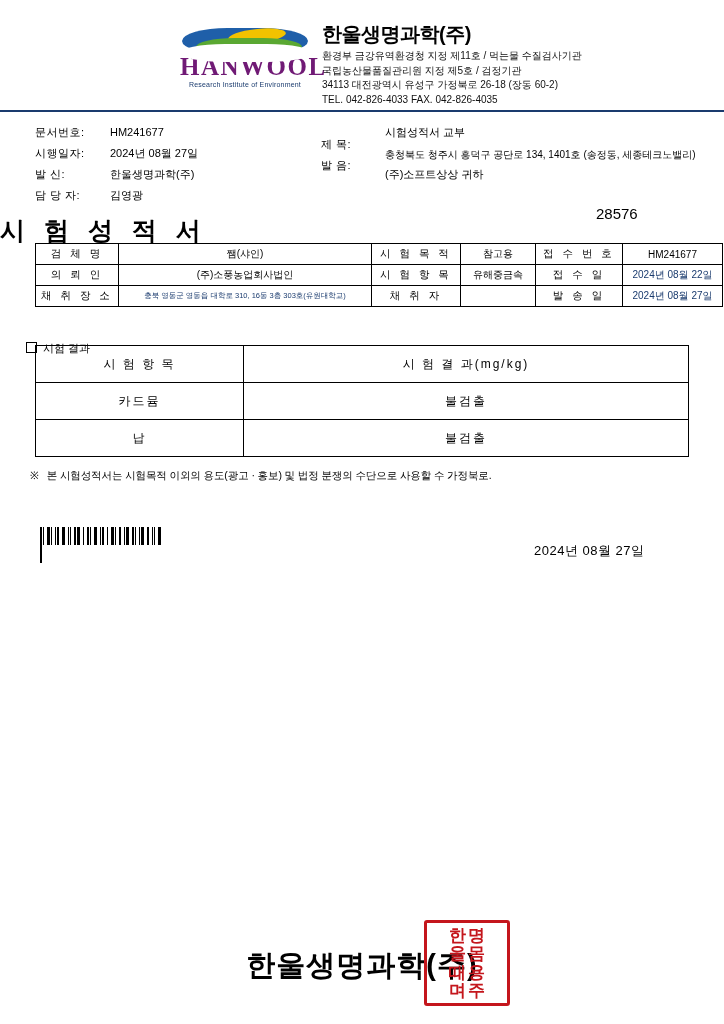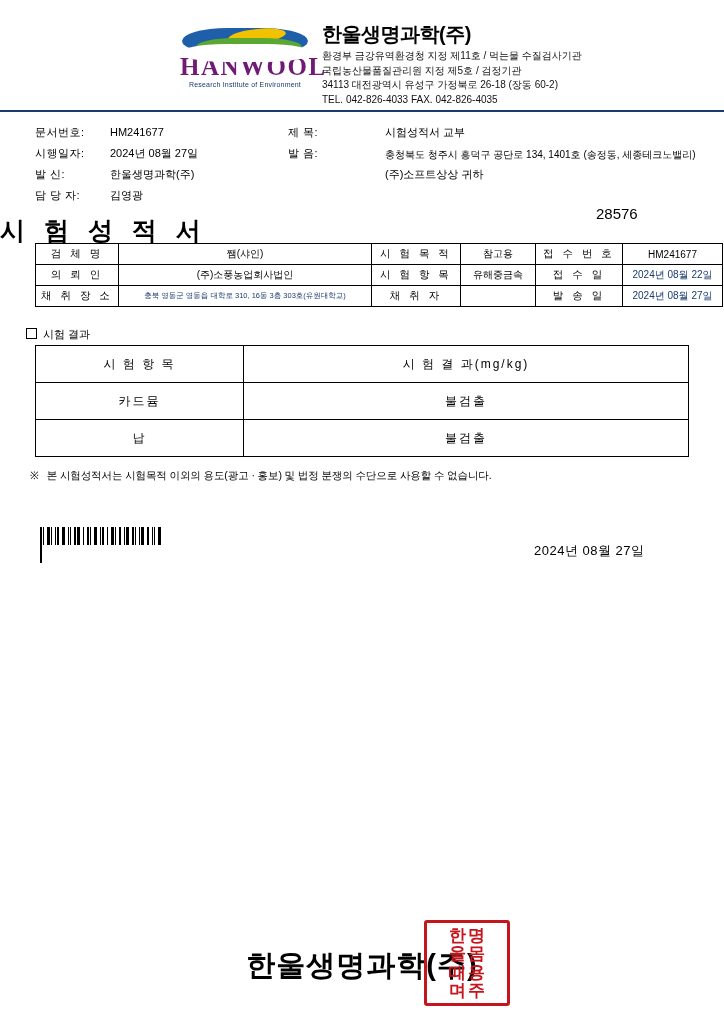--- a/index.html
+++ b/index.html
@@ -130,23 +130,24 @@
     left: 35px;
     width: 70px;
     letter-spacing: 0.5px;
   }
   .m-value {
     position: absolute;
     left: 110px;
   }
   .m-label2 {
     position: absolute;
-    left: 288px;
+    left: 321px;
     width: 72px;
     letter-spacing: 0.5px;
+    margin-top: 12px;
   }
   .m-value2 {
     position: absolute;
     left: 385px;
   }
   .m-value2.small {
     font-size: 10px;
     top: 1px;
     text-align: center;
   }
@@ -194,21 +195,21 @@
   .info-table td.val-blue {
     color: #1a3b6e;
   }
   .tiny {
     font-size: 7.5px;
   }
 
   
   .result-head {
     position: absolute;
-    top: 327px;
+    top: 341px;
     left: 26px;
     font-size: 11px;
   }
   .result-head .box {
     display: inline-block;
     width: 9px;
     height: 9px;
     border: 1px solid #000;
     margin-right: 6px;
     vertical-align: -1px;
@@ -415,21 +416,21 @@
     </tr>
     <tr>
       <td>납</td>
       <td>불검출</td>
     </tr>
   </tbody>
     </table>
 
   <div class="notes">
     <div class="note">
-      <span class="mark">※</span><span>본 시험성적서는 시험목적 이외의 용도(광고 · 홍보) 및 법정 분쟁의 수단으로 사용할 수 없습니다.</span>
+      <span class="mark">※</span><span>본 시험성적서는 시험목적 이외의 용도(광고 · 홍보) 및 법정 분쟁의 수단으로 사용할 수 가정북로.</span>
     </div>
   </div>
 
   <div class="barcode">
     <span class="w2"></span><span></span><span class="gap"></span><span class="w3"></span><span></span><span class="gap"></span><span></span><span class="w2"></span><span class="gap"></span><span class="w3"></span><span class="gap"></span><span></span><span></span><span class="gap"></span><span class="w2"></span><span class="w3"></span><span class="gap"></span><span></span><span class="gap"></span><span class="w2"></span><span></span><span class="gap"></span><span class="w3"></span><span class="gap"></span><span></span><span class="w2"></span><span class="gap"></span><span></span><span class="gap"></span><span class="w3"></span><span></span><span class="gap"></span><span class="w2"></span><span class="gap"></span><span></span><span class="w3"></span><span class="gap"></span><span class="w2"></span><span></span><span class="gap"></span><span></span><span class="w3"></span><span class="gap"></span><span class="w2"></span><span class="gap"></span><span></span><span></span><span class="gap"></span><span class="w3"></span><span class="w2"></span>
   </div>
 
   <div class="issue-date">2024년 08월 27일</div>
 
   <div class="footer">

